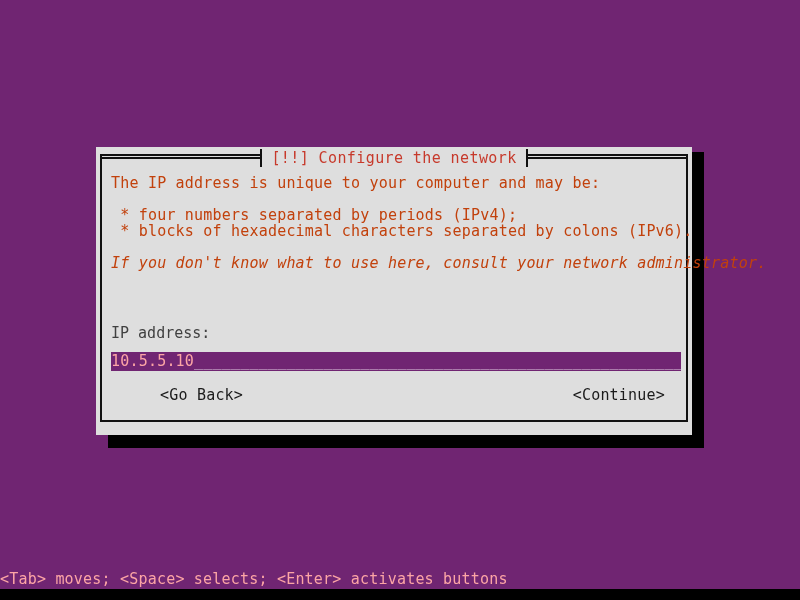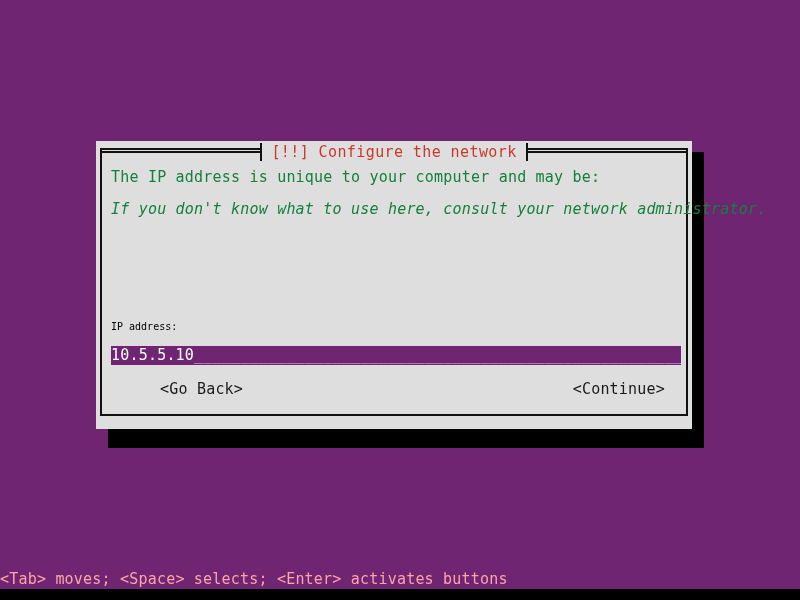--- a/index.html
+++ b/index.html
@@ -21,21 +21,21 @@
     position: absolute;
     left: 108px;
     top: 152px;
     width: 596px;
     height: 296px;
     background: #000000;
   }
   #dialog {
     position: absolute;
     left: 96px;
-    top: 141px;
+    top: 147px;
     width: 596px;
     height: 288px;
     background: #dedede;
     box-sizing: border-box;
   }
   #dialog-inner-border {
     position: absolute;
     left: 4px;
     top: 7px;
     right: 4px;
@@ -76,21 +76,21 @@
     white-space: nowrap;
     flex: 0 0 auto;
   }
 
   
   #dialog-body {
     position: absolute;
     left: 15px;
     top: 28px;
     right: 14px;
-    color: #15803d;
+    color: #c2410c;
     font-size: 15px;
     line-height: 16px;
     letter-spacing: 0.2px;
   }
   .para {
     white-space: pre;
     margin: 0 0 16px 0;
   }
   .para.tight {
     margin-bottom: 0;
@@ -99,41 +99,41 @@
   .bullets {
     white-space: pre;
     margin: 0 0 16px 0;
   }
 
   
   #field-label {
     position: absolute;
     left: 15px;
     top: 178px;
-    color: #000000;
-    font-size: 10px;
+    color: #404040;
+    font-size: 15px;
     line-height: 16px;
     white-space: pre;
   }
   #ip-input {
     position: absolute;
     left: 15px;
     top: 205px;
     width: 570px;
     height: 19px;
     background: #702572;
     overflow: hidden;
     white-space: pre;
     font-size: 15px;
     line-height: 19px;
     color: #dedede;
     letter-spacing: 0.2px;
   }
   #ip-input-value {
-    color: #ffffff;
+    color: #fca5a5;
   }
   #ip-input-cursor {
     color: #c9a9c9;
   }
   #ip-input-fill {
     color: #c9a9c9;
   }
 
   
   #button-row {
@@ -191,20 +191,22 @@
   <div id="titlebar">
     <div class="title-rule"></div>
     <div class="title-cap"></div>
     <div id="dialog-title">[!!] Configure the network</div>
     <div class="title-cap"></div>
     <div class="title-rule"></div>
   </div>
 
   <div id="dialog-body">
     <p class="para">The IP address is unique to your computer and may be:</p>
+    <p class="bullets"> * four numbers separated by periods (IPv4);
+ * blocks of hexadecimal characters separated by colons (IPv6).</p>
     <p class="para tight">If you don't know what to use here, consult your network administrator.</p>
   </div>
 
   <div id="field-label">IP address:</div>
 
   <div id="ip-input"><span id="ip-input-value">10.5.5.10</span><span id="ip-input-cursor">_</span><span id="ip-input-fill">_________________________________________________________</span></div>
 
   <div id="button-row">
     <div class="dlg-button" id="go-back-button">&lt;Go Back&gt;</div>
     <div class="dlg-button" id="continue-button">&lt;Continue&gt;</div>

